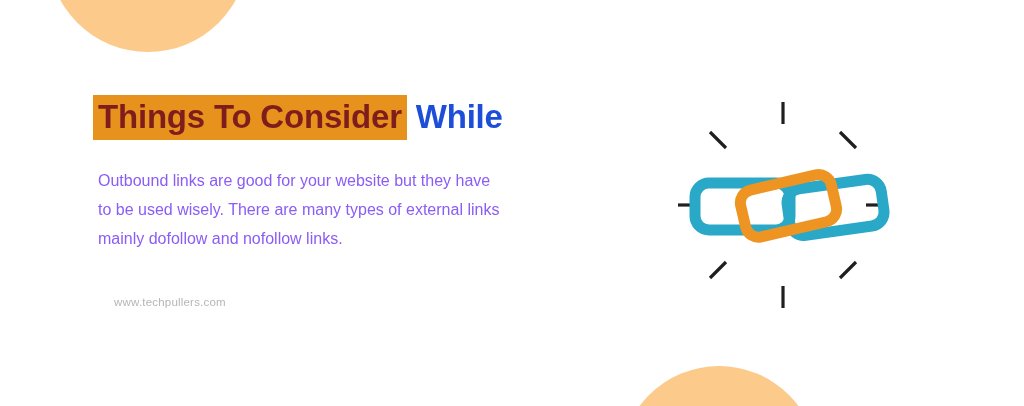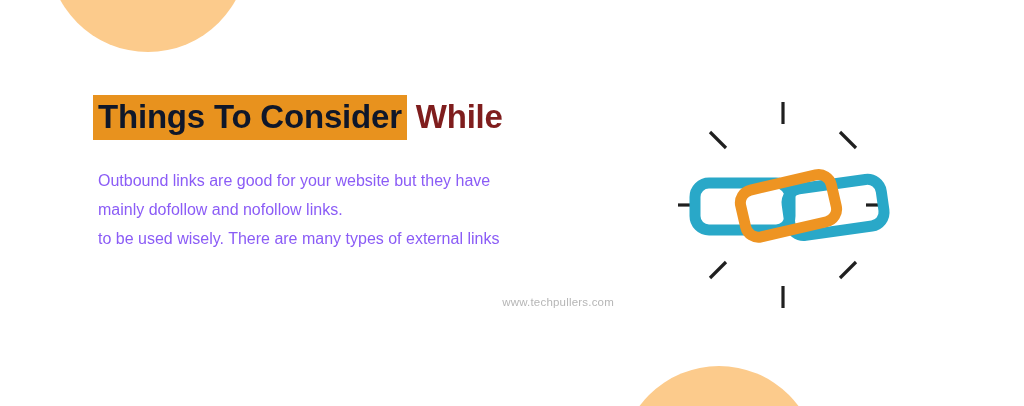--- a/index.html
+++ b/index.html
@@ -56,53 +56,52 @@
     font-weight: bold;
     color: #404040;
     letter-spacing: -0.2px;
   }
   .headline-line {
     display: block;
     white-space: nowrap;
   }
   .headline-highlight {
     background: #e8921e;
-    color: #0f172a;
+    color: #7f1d1d;
     padding: 3px 5px 5px 5px;
     margin-left: -5px;
   }
   .headline-plain {
-    color: #7f1d1d;
+    color: #1d4ed8;
   }
   .headline-line--second {
     margin-top: 4px;
   }
 
   .body-copy {
     margin: 0;
     padding: 0;
     margin-top: 28px;
     font-size: 16px;
     line-height: 29px;
     color: #8b5cf6;
     width: 470px;
   }
   .body-copy span {
     display: block;
     white-space: nowrap;
   }
 
   .site-url {
-    margin: 4px;
+    margin: 16px;
     padding: 0;
     margin-top: 43px;
     font-size: 11.5px;
     color: #b6b6b6;
     letter-spacing: 0.2px;
-    text-align: right;
   }
 
   
   .illustration {
     position: absolute;
     left: 670px;
     top: 90px;
     width: 240px;
     height: 230px;
   }
@@ -122,22 +121,22 @@
   <div class="deco-circle deco-circle--bottom-right"></div>
 
   <div class="content">
 
     <h1 class="headline">
       <span class="headline-line"><span class="headline-highlight">Things To Consider</span><span class="headline-plain"> While</span></span>
     </h1>
 
     <p class="body-copy">
       <span>Outbound links are good for your website but they have</span>
+      <span>to be used wisely. There are many types of external links</span>
       <span>mainly dofollow and nofollow links.</span>
-      <span>to be used wisely. There are many types of external links</span>
     </p>
 
     <p class="site-url">www.techpullers.com</p>
   </div>
 
   <div class="illustration">
     <svg viewBox="0 0 240 230" xmlns="http://www.w3.org/2000/svg">
 
       <g stroke="#1f1f1f" stroke-width="3.2" stroke-linecap="butt">
         <line x1="113" y1="12" x2="113" y2="34"></line>

